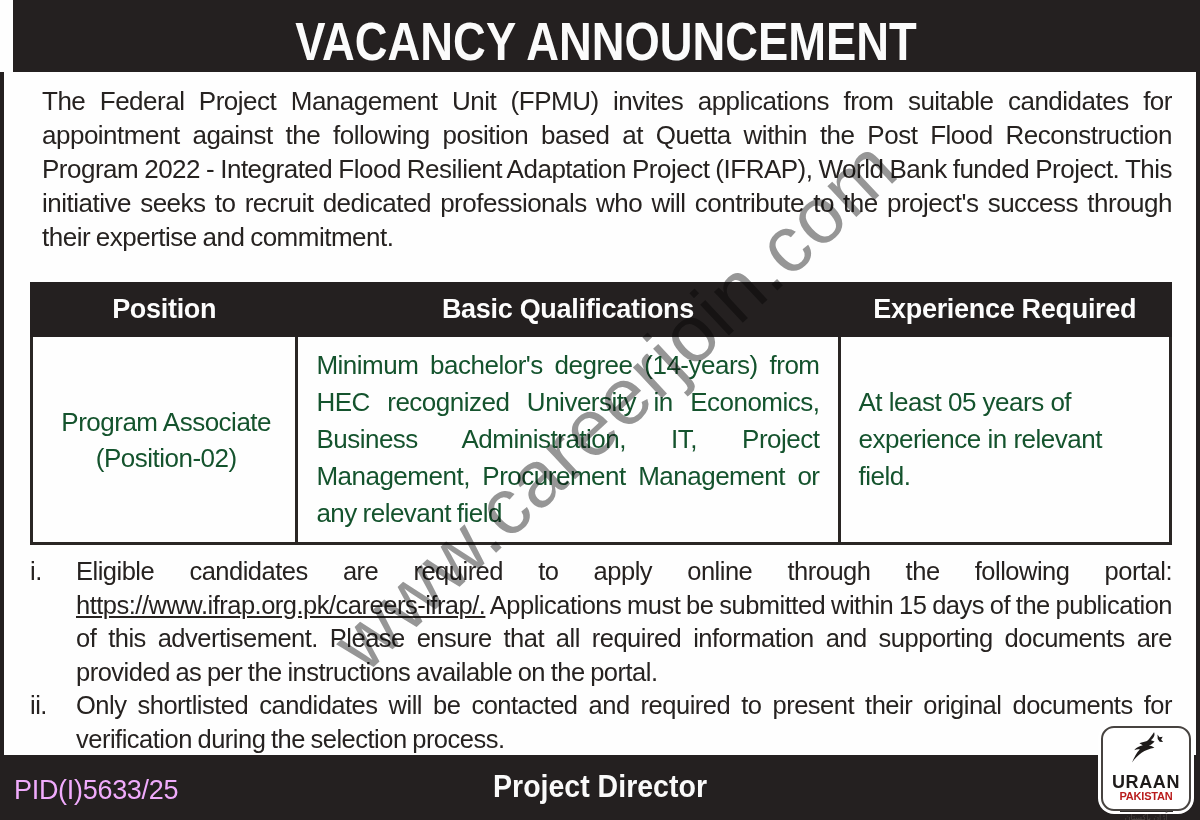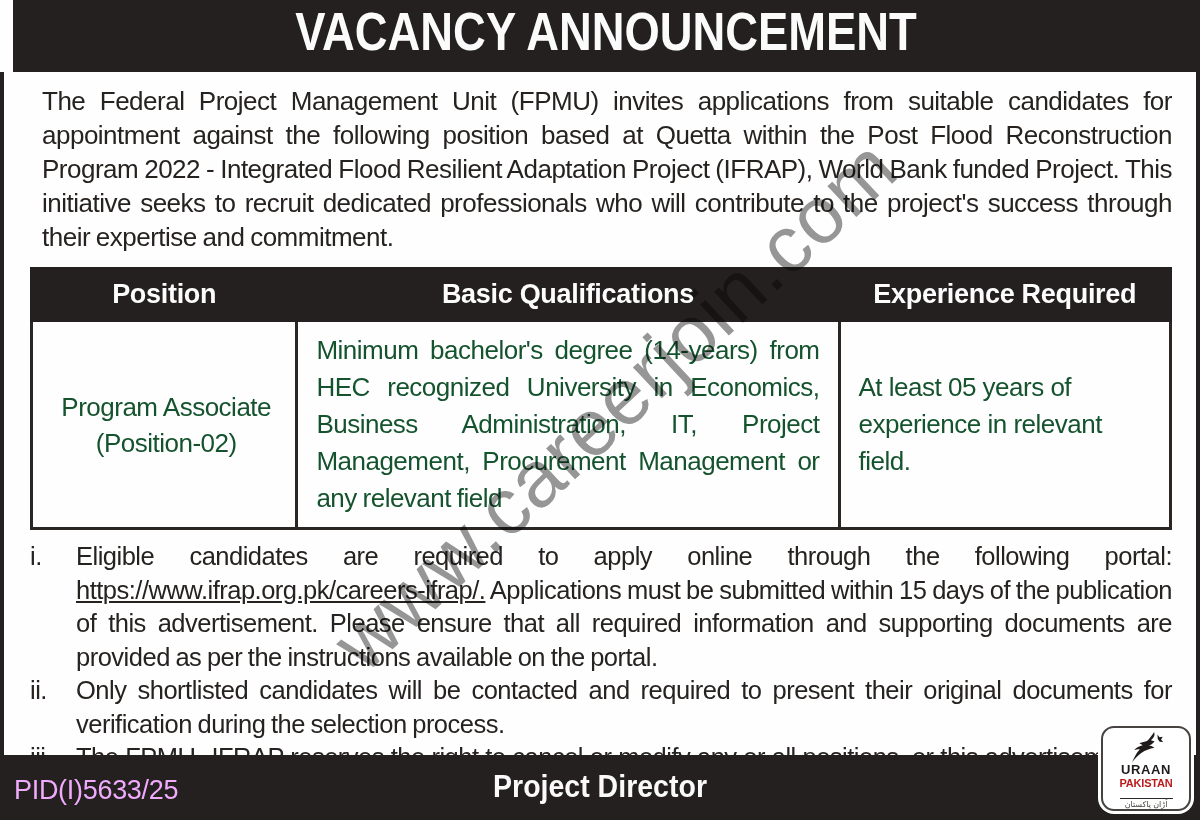--- a/index.html
+++ b/index.html
@@ -13,21 +13,21 @@
   .ad {
     position: absolute; inset: 0;
     background: #fefefe;
     color: #272422;
   }
 
   
   .topbar {
     position: absolute; top: 0; left: 13px; right: 0; height: 72px;
     background: #242020;
-    display: flex; align-items: flex-start; justify-content: center;
+    display: flex; align-items: flex-end; justify-content: center;
   }
   .topbar h1 {
     color: #fbfbfb;
     font-size: 54px;
     font-weight: bold;
     letter-spacing: 0px;
     white-space: nowrap;
     transform: scaleX(0.84);
     transform-origin: center;
   }
@@ -48,21 +48,21 @@
     word-spacing: -1px;
     text-align: justify;
     color: #262220;
     margin-left: 12px;
   }
 
   
   table.positions {
     width: 100%;
     border-collapse: collapse;
-    margin-top: 13px;
+    margin-top: 28px;
     table-layout: fixed;
   }
   table.positions col.c1 { width: 23.3%; }
   table.positions col.c2 { width: 47.6%; }
   table.positions col.c3 { width: 29.1%; }
   table.positions th {
     background: #242020;
     color: #fdfdfd;
     font-size: 27px;
     font-weight: bold;
@@ -144,22 +144,22 @@
     background: #ffffff;
     border: 2px solid #474340;
     border-radius: 13px;
     box-shadow: 0 0 0 3px #ffffff;
     z-index: 6;
     display: flex; flex-direction: column; align-items: center;
     padding-top: 3px;
   }
   .badge svg { display: block; }
   .badge .b1 {
-    font-size: 13px; font-weight: bold; color: #1e1b1a;
-    letter-spacing: 0.6px; line-height: 13px; margin-top: 0;
+    font-size: 18px; font-weight: bold; color: #1e1b1a;
+    letter-spacing: 0.6px; line-height: 13px; margin-top: 13px;
   }
   .badge .b2 {
     font-size: 11px; font-weight: bold; color: #b91c1c;
     letter-spacing: -0.2px; line-height: 14px;
     border-bottom: 1.5px solid #2b2826;
     padding-bottom: 8px;
   }
   .badge .b3 {
     font-size: 8px; color: #4a4744; line-height: 10px; margin-top: 1px;
     white-space: nowrap;

